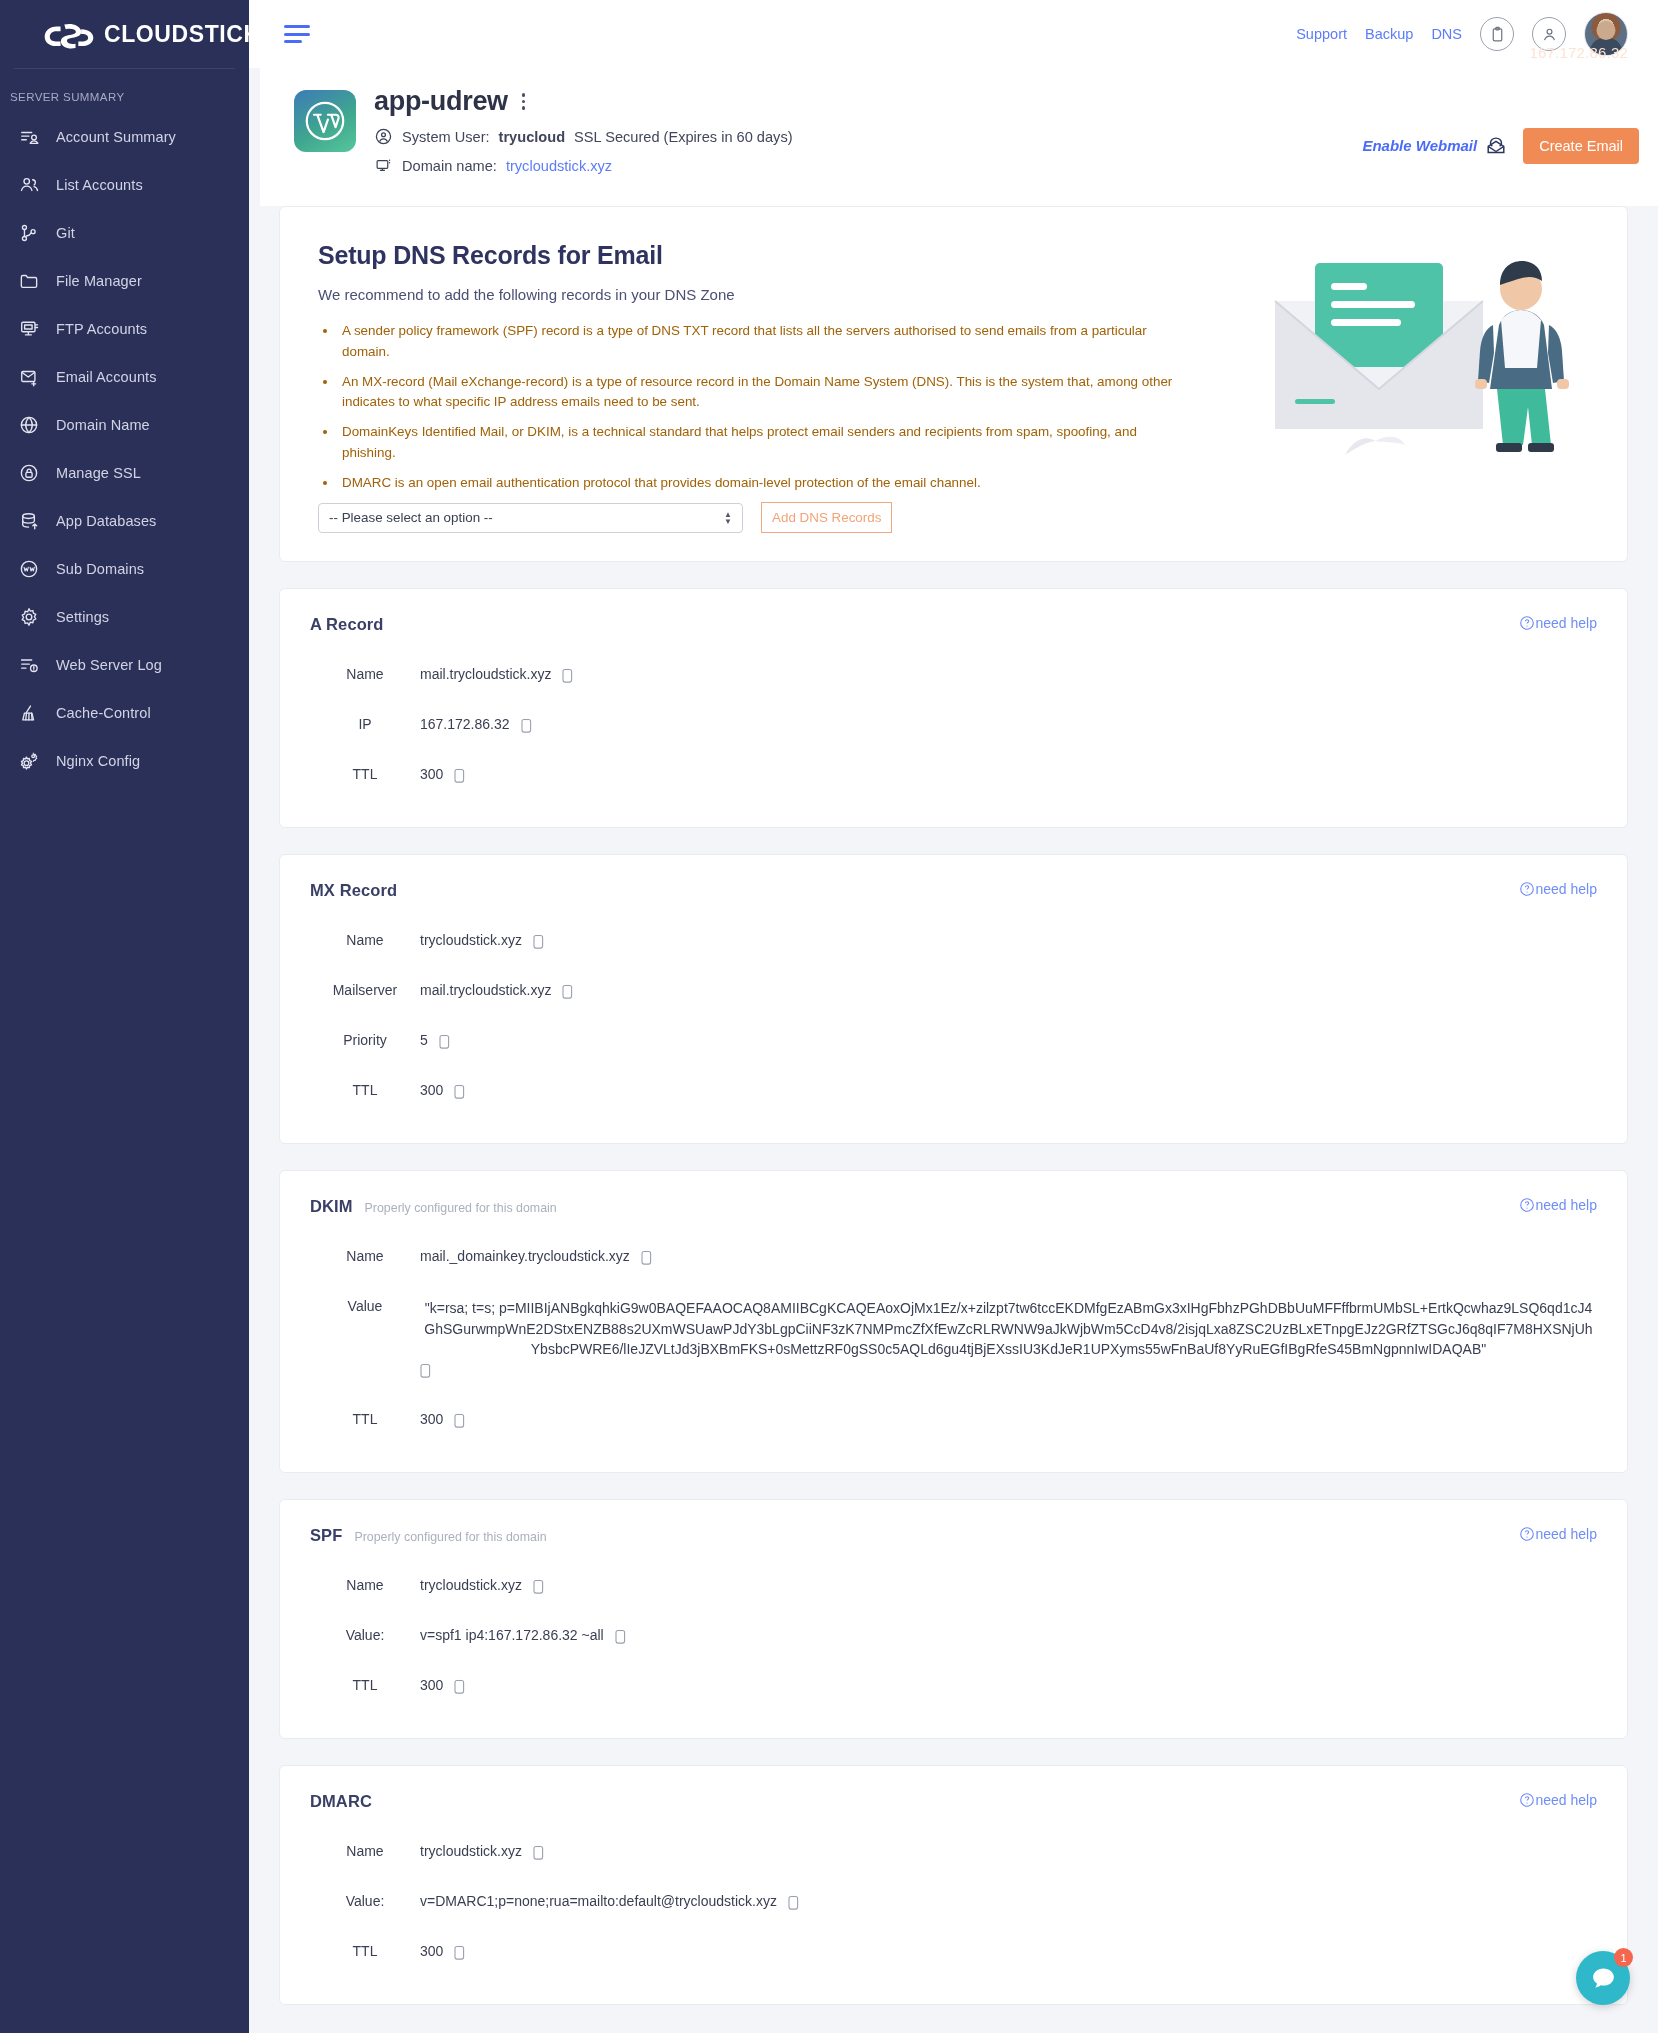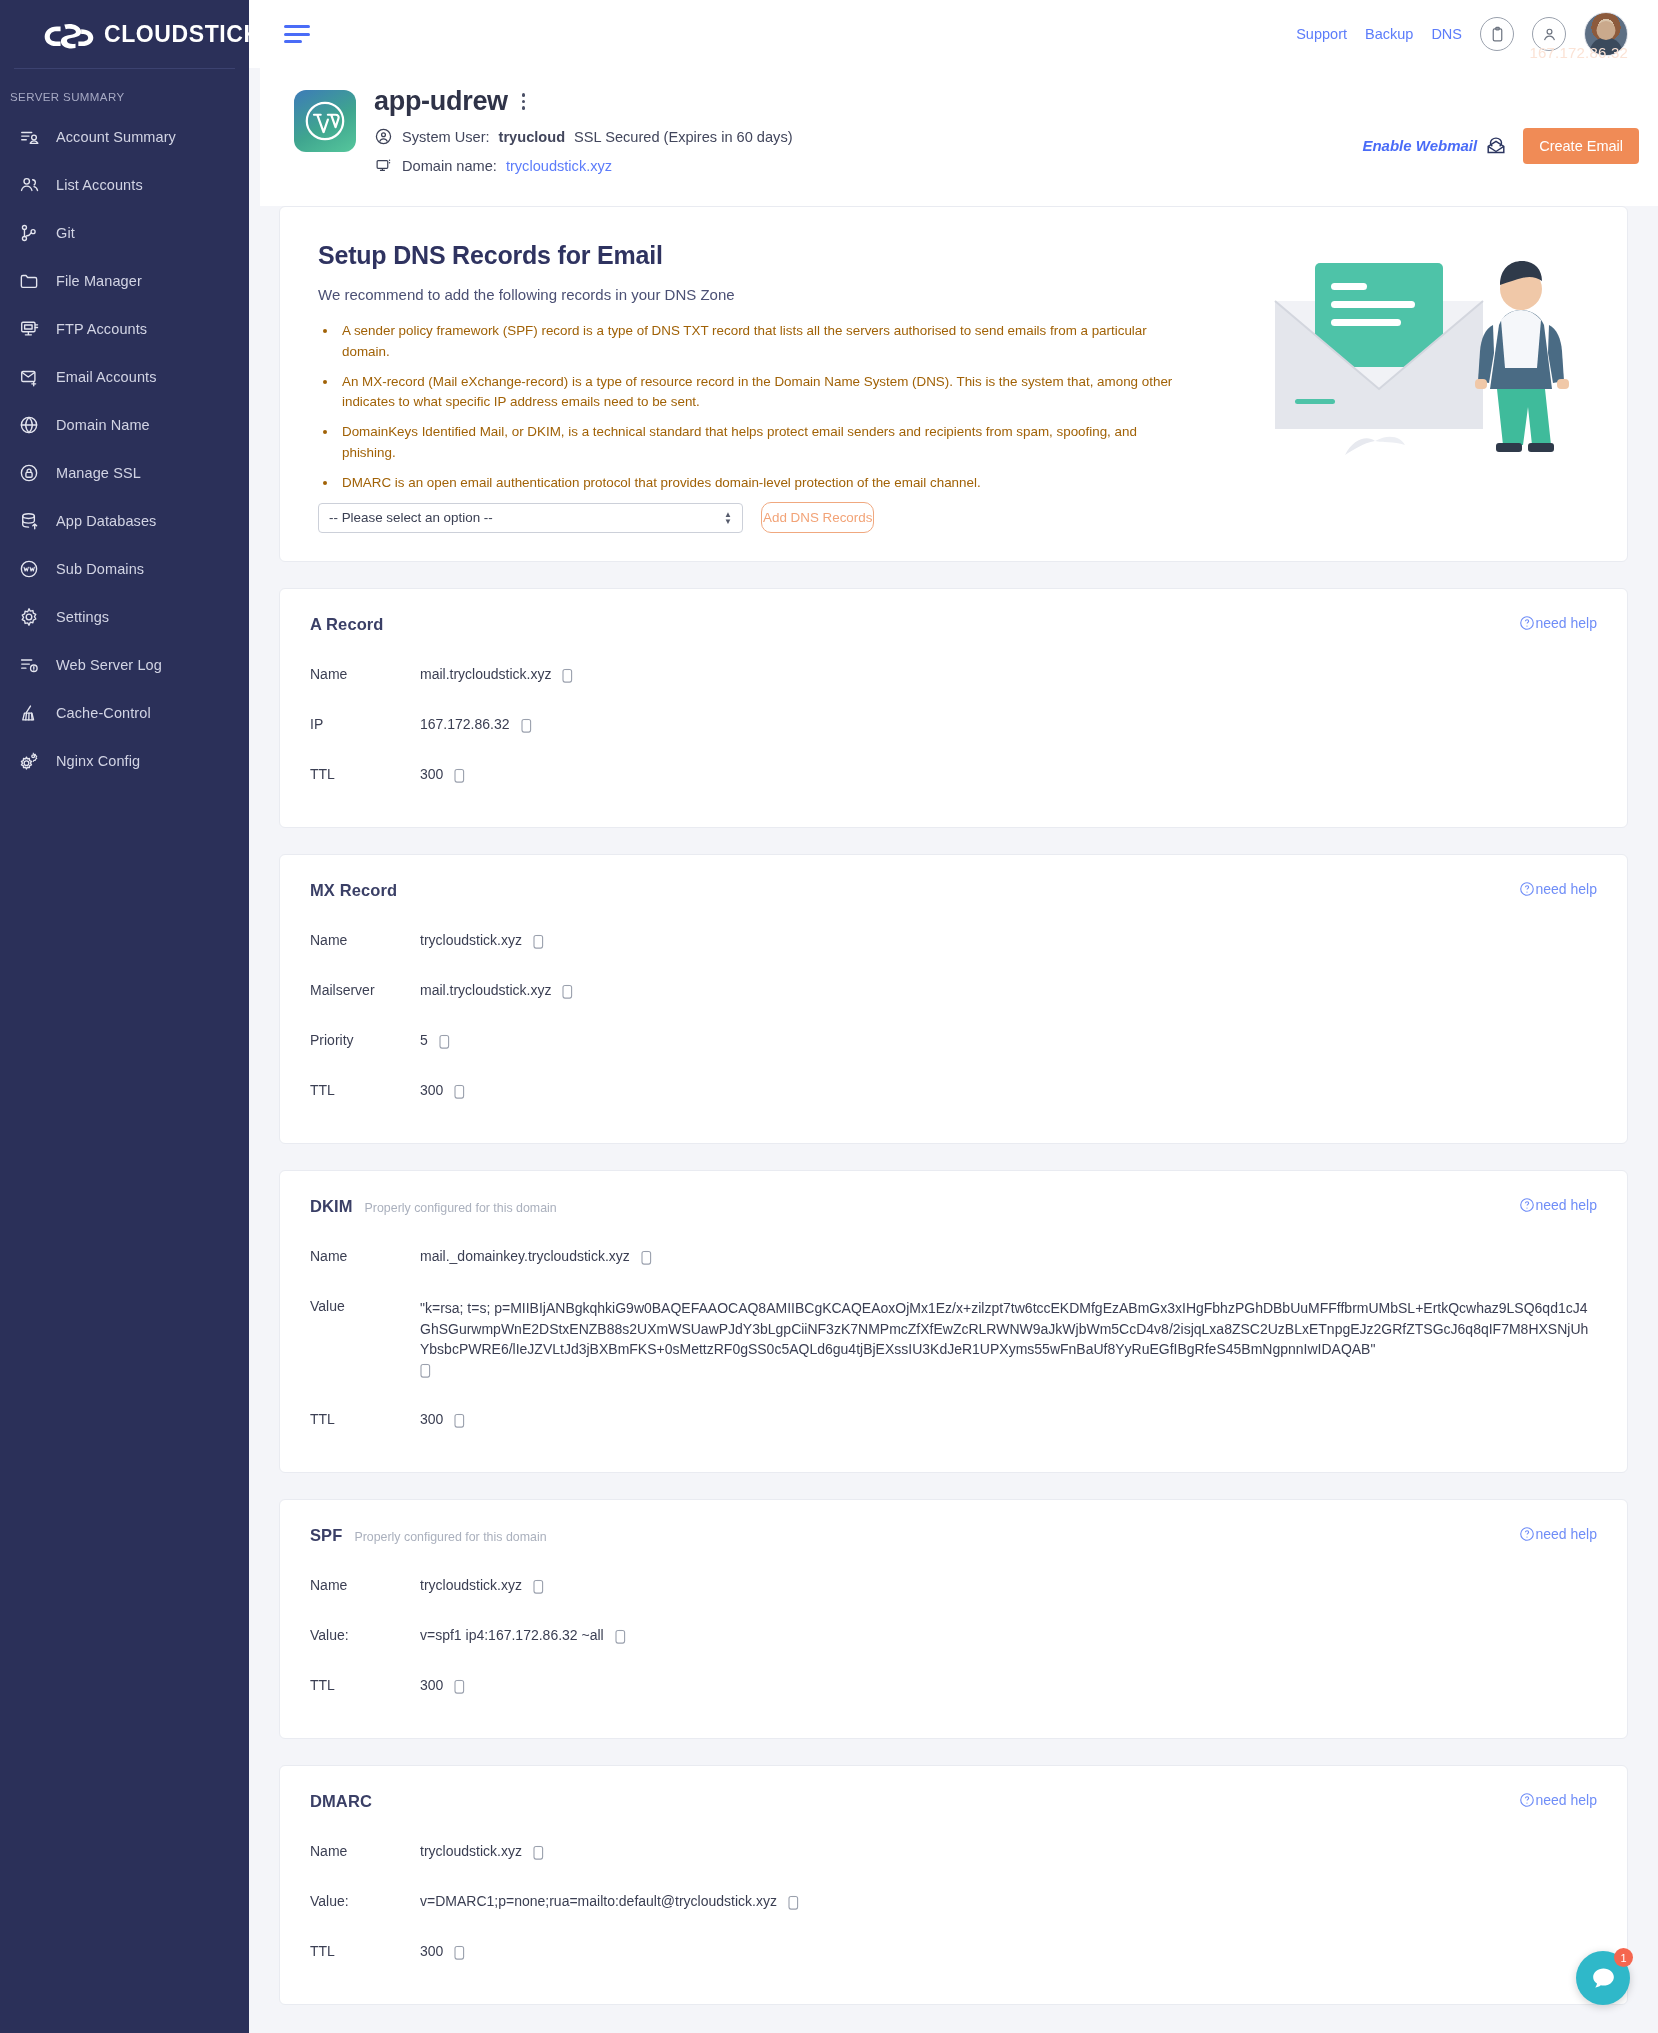--- a/index.html
+++ b/index.html
@@ -193,30 +193,30 @@
     padding: 0 26px 0 10px;
     display:flex; align-items:center; position:relative;
     cursor:pointer;
   }
   .select-box .caret {
     position:absolute; right:10px; top:50%; transform:translateY(-50%);
     display:flex; flex-direction:column; gap:2px; color:#555a6b; font-size:8px; line-height:7px;
   }
   .btn-outline {
     border: 1px solid #f0a87f; background:#fff; color:#f2a377;
-    font-size: 13.4px; padding: 7px 1px; border-radius: 10px; cursor:pointer;
+    font-size: 13.4px; padding: 7px 10px; border-radius: 0; cursor:pointer;
     font-family:"Liberation Sans", sans-serif;
   }
   .setup-art {
     position:absolute; right: 26px; top: 22px;
     width: 330px; height: 270px;
   }
 
   
-  .rec-card { padding: 26px 30px 34px 30px; position:relative; }
+  .rec-card { padding: 26px 30px 34px 30px; position:relative;text-align:center; }
   .rec-head { display:flex; align-items:baseline; }
   .rec-title {
     font-size: 16.5px; font-weight: 700; color:#3a3f66;
     letter-spacing:.1px;
   }
   .rec-note { font-size: 12.4px; color:#aab0bd; margin-left: 12px; }
   .need-help {
     position:absolute; right: 30px; top: 26px;
     display:flex; align-items:center; gap: 0;
     color:#6f8df7; font-size: 14px; cursor:pointer;

